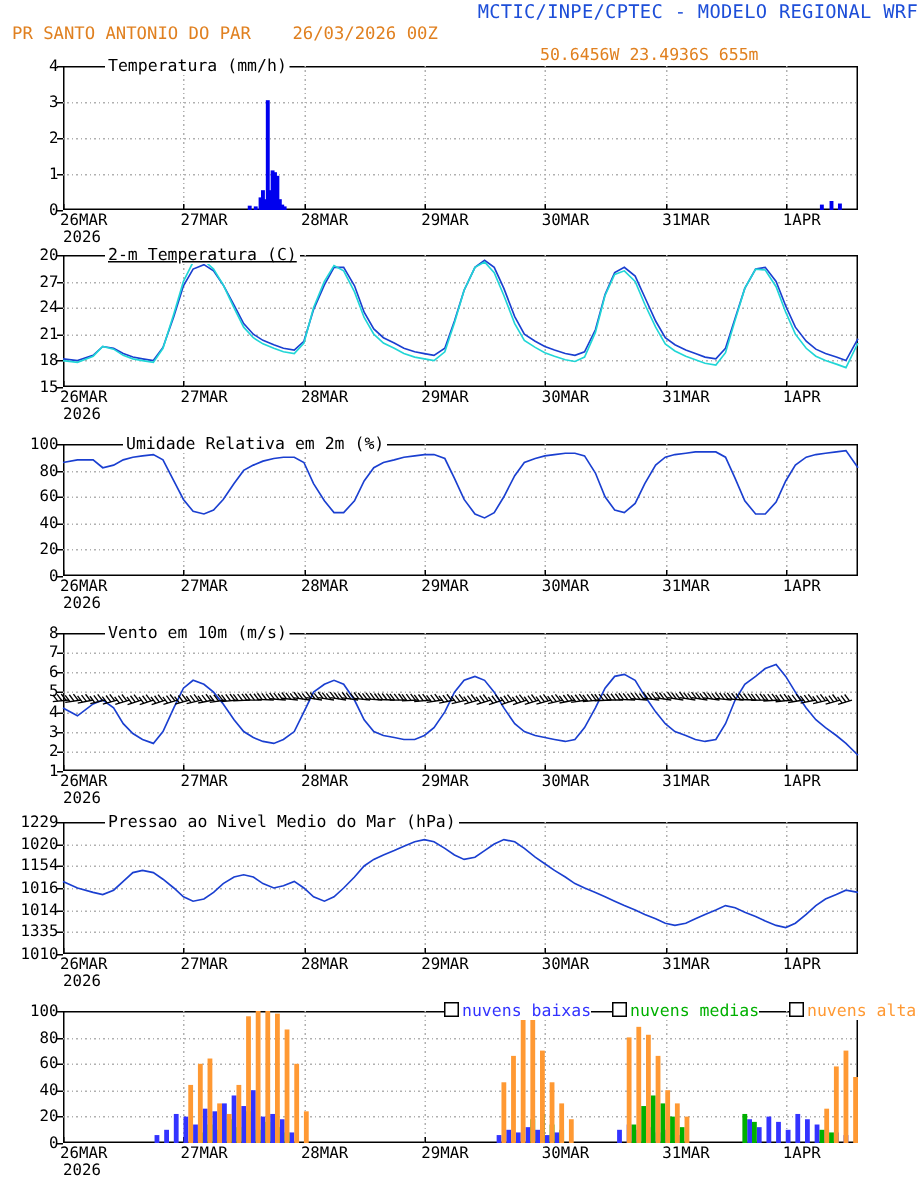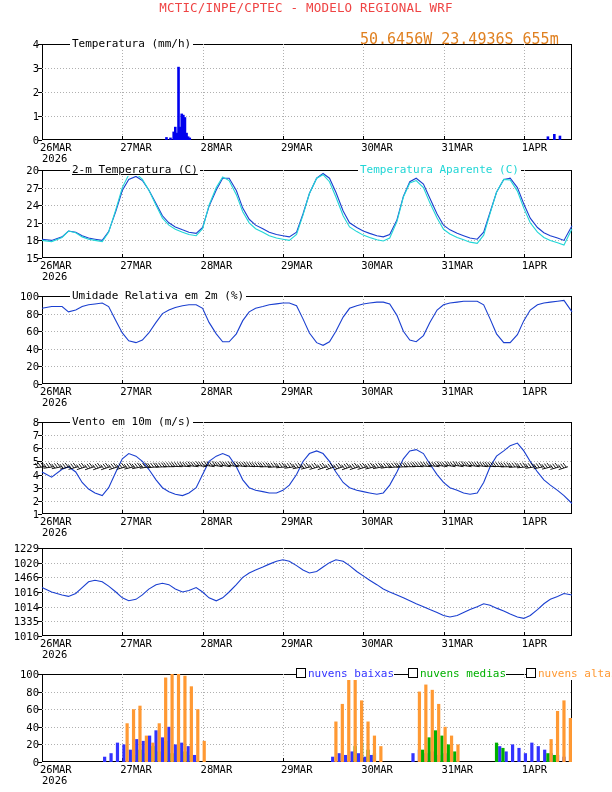--- a/index.html
+++ b/index.html
@@ -5,23 +5,23 @@
   html,body{margin:0;padding:0;}
   body{
     width:612px;height:792px;background:#ffffff;
     font-family:"DejaVu Sans Mono","Liberation Mono",monospace;
     overflow:hidden;
   }
   .page{position:relative;width:612px;height:792px;}
 
   
   .hdr{position:absolute;left:0;top:0;width:612px;text-align:center;}
-  .hdr-title{color:#ef4444;font-size:12.5px;letter-spacing:.2px;}
+  .hdr-title{color:#1d4ed8;font-size:12.5px;letter-spacing:.2px;text-align:right;}
   .hdr-line2{position:absolute;left:8px;top:15px;color:#e08020;font-size:11.5px;white-space:pre;}
-  .hdr-coord{position:absolute;left:360px;top:30px;color:#e08020;font-size:15px;white-space:pre;}
+  .hdr-coord{position:absolute;left:360px;top:30px;color:#e08020;font-size:11px;white-space:pre;}
 
   
   .panel{position:absolute;left:42px;}
   .frame{position:absolute;left:0;top:0;width:100%;height:100%;
          border:1px solid #000;box-sizing:border-box;background:#fff;}
   .panel-title{position:absolute;font-size:11px;color:#000;background:#fff;
                padding:0 2px;white-space:nowrap;z-index:6;}
   .ylab{position:absolute;right:100%;margin-right:3px;transform:translateY(-50%);
         font-size:10.5px;color:#000;text-align:right;white-space:nowrap;}
   .ytick{position:absolute;left:-4px;width:4px;height:1px;background:#000;}
@@ -41,20 +41,21 @@
       vertical-align:-1px;margin-right:2px;}
 </style>
 </head>
 <body>
 
 <div class="page">
 
   <div class="hdr">
     <div class="hdr-title">MCTIC/INPE/CPTEC - MODELO REGIONAL WRF</div>
   </div>
+  <div class="hdr-line2">PR SANTO ANTONIO DO PAR    26/03/2026 00Z</div>
   <div class="hdr-coord">50.6456W 23.4936S 655m</div>
 
   <div id="panels">
       <div class="panel" style="top: 44px; width: 530px; height: 96px;">
         <div class="frame"></div>
         <div class="ylab" style="top: 96px;">0</div>
         <div class="ytick" style="top: 96px;"></div>
         <div class="ylab" style="top: 72px;">1</div>
         <div class="ytick" style="top: 72px;"></div>
         <div class="grid-h" style="top: 72px;"></div>
@@ -124,21 +125,20 @@
         <div class="grid-v" style="left: 401.515px;"></div>
         <div class="grid-v" style="left: 481.818px;"></div>
         <div class="xtick" style="left: 0px;"></div>
         <div class="xtick" style="left: 80.303px;"></div>
         <div class="xtick" style="left: 160.606px;"></div>
         <div class="xtick" style="left: 240.909px;"></div>
         <div class="xtick" style="left: 321.212px;"></div>
         <div class="xtick" style="left: 401.515px;"></div>
         <div class="xtick" style="left: 481.818px;"></div>
         <div class="panel-title" style="left: 28px; top: -7px; text-decoration: underline;">2-m Temperatura (C)</div>
-        <div class="panel-title" style="left: 316px; top: -7px; color: rgb(33, 214, 214);">Temperatura Aparente (C)</div>
         <svg width="530" height="88" viewBox="0 0 530 88">
           <path d="M0.00 69.23 L9.64 70.40 L20.08 66.88 L26.50 61.01 L33.73 62.19 L40.15 65.71 L46.58 68.05 L53.00 69.23 L60.23 70.40 L66.65 61.60 L73.88 41.07 L80.30 20.53 L86.73 9.39 L93.95 6.45 L100.38 10.56 L106.80 19.95 L114.03 33.44 L120.45 45.76 L126.88 52.80 L133.30 56.91 L140.53 59.84 L146.95 62.19 L154.18 63.36 L160.61 57.49 L167.03 36.37 L174.26 19.95 L180.68 8.21 L187.11 8.21 L194.33 20.53 L200.76 38.13 L207.18 49.28 L213.61 55.15 L220.83 58.67 L227.26 62.19 L234.48 64.53 L240.91 65.71 L247.33 66.88 L254.56 62.19 L260.98 44.00 L267.41 23.47 L274.64 8.21 L281.06 3.52 L287.48 8.21 L293.91 22.29 L301.14 41.07 L307.56 52.80 L314.79 57.49 L321.21 61.01 L327.64 63.36 L334.86 65.71 L341.29 66.88 L347.71 64.53 L354.94 49.87 L361.36 26.40 L367.79 11.73 L374.21 8.21 L381.44 14.08 L387.86 28.16 L395.09 44.00 L401.52 55.15 L407.94 59.84 L415.17 63.36 L421.59 65.71 L428.02 68.05 L435.24 69.23 L441.67 62.19 L448.09 42.24 L454.52 22.29 L461.74 9.39 L468.17 8.21 L475.39 17.60 L481.82 34.03 L488.24 48.11 L495.47 57.49 L501.89 62.77 L508.32 65.71 L515.55 68.05 L521.97 70.40 L530.00 55.73 " fill="none" stroke="#1a3fd0" stroke-width="1.1"></path>
           <path d="M0.00 70.40 L9.64 71.57 L20.08 67.47 L26.50 61.01 L33.73 62.77 L40.15 66.88 L46.58 69.23 L53.00 70.40 L60.23 71.57 L66.65 62.19 L73.88 39.31 L80.30 17.60 L86.73 4.69 L93.95 3.52 L100.38 9.39 L106.80 19.95 L114.03 35.20 L120.45 48.11 L126.88 55.15 L133.30 59.25 L140.53 62.19 L146.95 64.53 L154.18 65.71 L160.61 58.67 L167.03 35.20 L174.26 17.60 L180.68 7.04 L187.11 10.56 L194.33 24.64 L200.76 41.65 L207.18 52.80 L213.61 58.67 L220.83 62.19 L227.26 65.71 L234.48 68.05 L240.91 69.23 L247.33 70.40 L254.56 64.53 L260.98 45.17 L267.41 23.47 L274.64 8.21 L281.06 4.69 L287.48 11.73 L293.91 26.99 L301.14 45.76 L307.56 56.91 L314.79 61.60 L321.21 65.12 L327.64 67.47 L334.86 69.81 L341.29 70.99 L347.71 68.05 L354.94 51.63 L361.36 26.99 L367.79 12.91 L374.21 10.56 L381.44 17.60 L387.86 32.85 L395.09 48.11 L401.52 59.25 L407.94 63.95 L415.17 67.47 L421.59 69.81 L428.02 72.16 L435.24 73.33 L441.67 65.12 L448.09 43.41 L454.52 22.29 L461.74 9.39 L468.17 9.97 L475.39 21.12 L481.82 38.13 L488.24 52.80 L495.47 62.19 L501.89 67.47 L508.32 70.40 L515.55 72.75 L521.97 75.09 L530.00 58.67 " fill="none" stroke="#21d6d6" stroke-width="1.1"></path>
         </svg>
       </div>
       <div class="panel" style="top: 296px; width: 530px; height: 88px;">
         <div class="frame"></div>
         <div class="ylab" style="top: 88px;">0</div>
         <div class="ytick" style="top: 88px;"></div>
         <div class="ylab" style="top: 70.4px;">20</div>
@@ -161,21 +161,21 @@
         <div class="grid-v" style="left: 321.212px;"></div>
         <div class="grid-v" style="left: 401.515px;"></div>
         <div class="grid-v" style="left: 481.818px;"></div>
         <div class="xtick" style="left: 0px;"></div>
         <div class="xtick" style="left: 80.303px;"></div>
         <div class="xtick" style="left: 160.606px;"></div>
         <div class="xtick" style="left: 240.909px;"></div>
         <div class="xtick" style="left: 321.212px;"></div>
         <div class="xtick" style="left: 401.515px;"></div>
         <div class="xtick" style="left: 481.818px;"></div>
-        <div class="panel-title" style="left: 28px; top: -7px; text-align: center;">Umidade Relativa em 2m (%)</div>
+        <div class="panel-title" style="left: 40px; top: -7px; text-align: center;">Umidade Relativa em 2m (%)</div>
         <svg width="530" height="88" viewBox="0 0 530 88">
           <path d="M0.00 12.32 L9.64 10.56 L20.08 10.56 L26.50 15.84 L33.73 14.08 L40.15 10.56 L46.58 8.80 L53.00 7.92 L60.23 7.04 L66.65 10.56 L73.88 24.64 L80.30 36.96 L86.73 44.88 L93.95 46.64 L100.38 44.00 L106.80 36.96 L114.03 26.40 L120.45 17.60 L126.88 14.08 L133.30 11.44 L140.53 9.68 L146.95 8.80 L154.18 8.80 L160.61 12.32 L167.03 26.40 L174.26 37.84 L180.68 45.76 L187.11 45.76 L194.33 37.84 L200.76 24.64 L207.18 15.84 L213.61 12.32 L220.83 10.56 L227.26 8.80 L234.48 7.92 L240.91 7.04 L247.33 7.04 L254.56 9.68 L260.98 22.88 L267.41 36.96 L274.64 46.64 L281.06 49.28 L287.48 45.76 L293.91 35.20 L301.14 21.12 L307.56 12.32 L314.79 9.68 L321.21 7.92 L327.64 7.04 L334.86 6.16 L341.29 6.16 L347.71 7.92 L354.94 19.36 L361.36 35.20 L367.79 44.00 L374.21 45.76 L381.44 39.60 L387.86 26.40 L395.09 14.08 L401.52 8.80 L407.94 7.04 L415.17 6.16 L421.59 5.28 L428.02 5.28 L435.24 5.28 L441.67 8.80 L448.09 22.88 L454.52 37.84 L461.74 46.64 L468.17 46.64 L475.39 38.72 L481.82 24.64 L488.24 14.08 L495.47 8.80 L501.89 7.04 L508.32 6.16 L515.55 5.28 L521.97 4.40 L530.00 15.84 " fill="none" stroke="#1a3fd0" stroke-width="1.1"></path>
         </svg>
       </div>
       <div class="panel" style="top: 422px; width: 530px; height: 92px;">
         <div class="frame"></div>
         <div class="ylab" style="top: 92px;">1</div>
         <div class="ytick" style="top: 92px;"></div>
         <div class="ylab" style="top: 78.8571px;">2</div>
         <div class="ytick" style="top: 78.8571px;"></div>
@@ -485,41 +485,42 @@
         <div class="ytick" style="top: 88px;"></div>
         <div class="ylab" style="top: 73.3333px;">1335</div>
         <div class="ytick" style="top: 73.3333px;"></div>
         <div class="grid-h" style="top: 73.3333px;"></div>
         <div class="ylab" style="top: 58.6667px;">1014</div>
         <div class="ytick" style="top: 58.6667px;"></div>
         <div class="grid-h" style="top: 58.6667px;"></div>
         <div class="ylab" style="top: 44px;">1016</div>
         <div class="ytick" style="top: 44px;"></div>
         <div class="grid-h" style="top: 44px;"></div>
-        <div class="ylab" style="top: 29.3333px;">1466</div>
+        <div class="ylab" style="top: 29.3333px;">1154</div>
         <div class="ytick" style="top: 29.3333px;"></div>
         <div class="grid-h" style="top: 29.3333px;"></div>
         <div class="ylab" style="top: 14.6667px;">1020</div>
         <div class="ytick" style="top: 14.6667px;"></div>
         <div class="grid-h" style="top: 14.6667px;"></div>
         <div class="ylab" style="top: 0px;">1229</div>
         <div class="ytick" style="top: 0px;"></div>
         <div class="grid-v" style="left: 80.303px;"></div>
         <div class="grid-v" style="left: 160.606px;"></div>
         <div class="grid-v" style="left: 240.909px;"></div>
         <div class="grid-v" style="left: 321.212px;"></div>
         <div class="grid-v" style="left: 401.515px;"></div>
         <div class="grid-v" style="left: 481.818px;"></div>
         <div class="xtick" style="left: 0px;"></div>
         <div class="xtick" style="left: 80.303px;"></div>
         <div class="xtick" style="left: 160.606px;"></div>
         <div class="xtick" style="left: 240.909px;"></div>
         <div class="xtick" style="left: 321.212px;"></div>
         <div class="xtick" style="left: 401.515px;"></div>
         <div class="xtick" style="left: 481.818px;"></div>
+        <div class="panel-title" style="left: 28px; top: -7px;">Pressao ao Nivel Medio do Mar (hPa)</div>
         <svg width="530" height="88" viewBox="0 0 530 88">
           <path d="M0.00 39.60 L9.64 44.00 L20.08 46.93 L26.50 48.40 L33.73 45.47 L40.15 39.60 L46.58 33.73 L53.00 32.27 L60.23 33.73 L66.65 38.13 L73.88 44.00 L80.30 49.87 L86.73 52.80 L93.95 51.33 L100.38 46.93 L106.80 41.07 L114.03 36.67 L120.45 35.20 L126.88 36.67 L133.30 41.07 L140.53 44.00 L146.95 42.53 L154.18 39.60 L160.61 44.00 L167.03 49.87 L174.26 52.80 L180.68 49.87 L187.11 44.00 L194.33 36.67 L200.76 29.33 L207.18 24.93 L213.61 22.00 L220.83 19.07 L227.26 16.13 L234.48 13.20 L240.91 11.73 L247.33 13.20 L254.56 17.60 L260.98 22.00 L267.41 24.93 L274.64 23.47 L281.06 19.07 L287.48 14.67 L293.91 11.73 L301.14 13.20 L307.56 17.60 L314.79 23.47 L321.21 27.87 L327.64 32.27 L334.86 36.67 L341.29 41.07 L347.71 44.00 L354.94 46.93 L361.36 49.87 L367.79 52.80 L374.21 55.73 L381.44 58.67 L387.86 61.60 L395.09 64.53 L401.52 67.47 L407.94 68.93 L415.17 67.47 L421.59 64.53 L428.02 61.60 L435.24 58.67 L441.67 55.73 L448.09 57.20 L454.52 60.13 L461.74 63.07 L468.17 66.00 L475.39 68.93 L481.82 70.40 L488.24 67.47 L495.47 61.60 L501.89 55.73 L508.32 51.33 L515.55 48.40 L521.97 45.47 L530.00 46.93 " fill="none" stroke="#1a3fd0" stroke-width="1.1"></path>
         </svg>
       </div>
       <div class="panel" style="top: 674px; width: 530px; height: 88px;">
         <div class="frame"></div>
         <div class="ylab" style="top: 88px;">0</div>
         <div class="ytick" style="top: 88px;"></div>
         <div class="ylab" style="top: 70.4px;">20</div>
         <div class="ytick" style="top: 70.4px;"></div>

